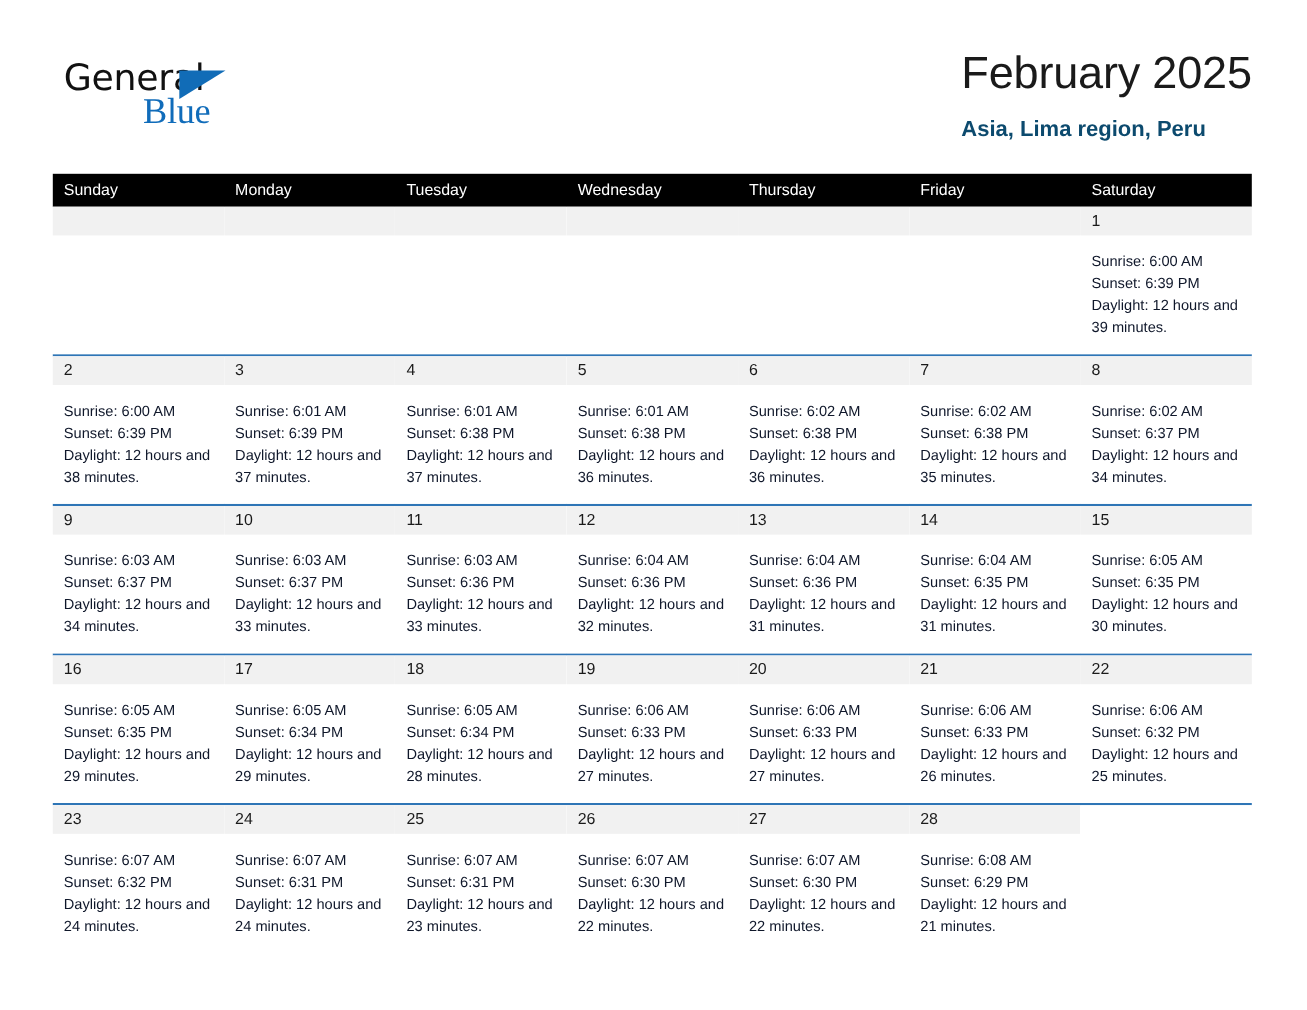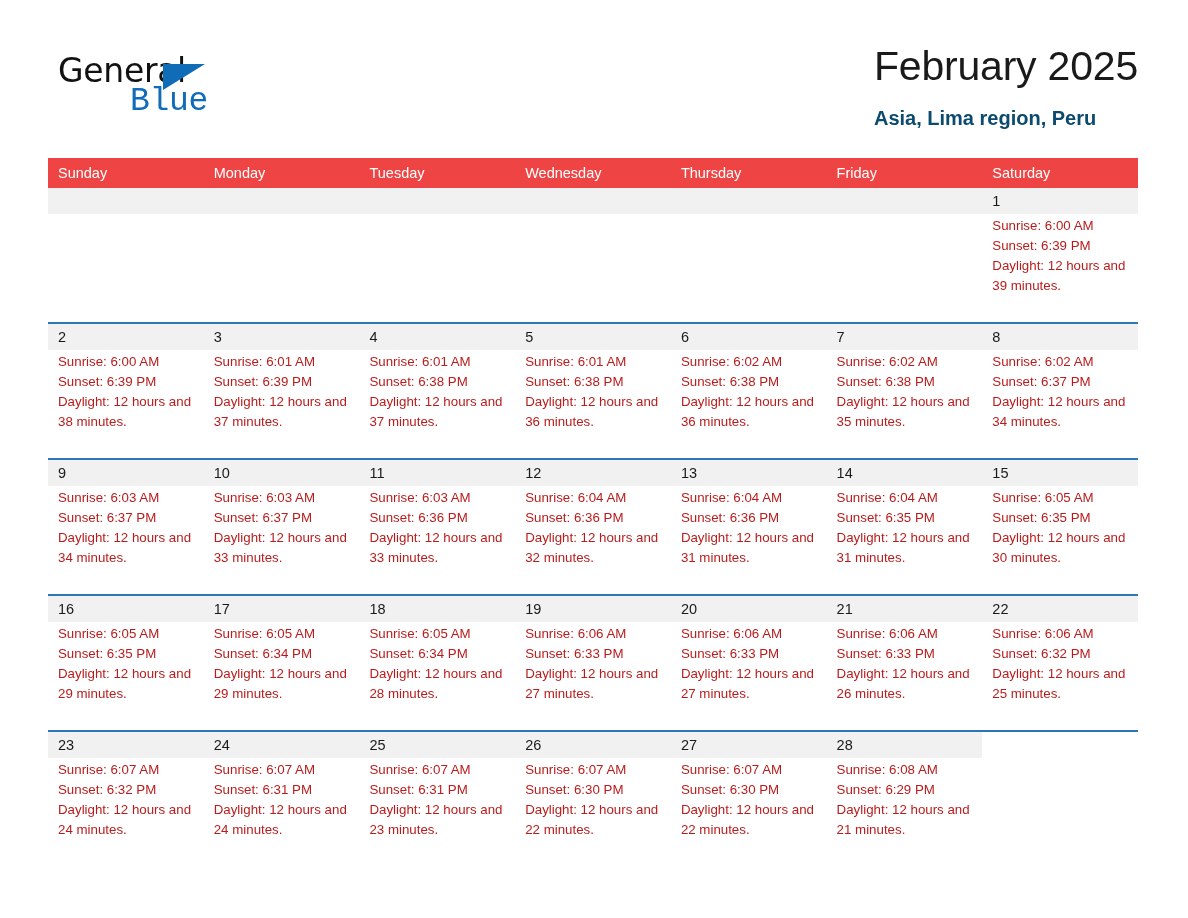--- a/index.html
+++ b/index.html
@@ -46,21 +46,21 @@
     font-weight: 400;
     line-height: 38px;
   }
   .logo-blue {
     position: absolute;
     left: 72px;
     top: 31px;
     font-size: 33px;
     letter-spacing: -0.3px;
     color: #106CBA;
-    font-family: Liberation Mono, monospace;
+    font-family: Liberation Serif, serif;
     font-weight: 400;
     line-height: 38px;
   }
   .logo-flag {
     position: absolute;
     left: 105px;
     top: 12px;
     width: 0;
     height: 0;
     border-left: 42px solid #116CB7;
@@ -91,21 +91,21 @@
 
   
   .calendar {
     position: absolute;
     left: 48px;
     top: 158px;
     width: 1090px;
   }
   .weekdays {
     display: flex;
-    background: #ef4444;
+    background: #000000;
     height: 30px;
   }
   .weekday {
     flex: 1 1 0;
     color: #ffffff;
     font-size: 14.5px;
     line-height: 30px;
     padding-left: 10px;
     box-sizing: border-box;
     white-space: nowrap;
@@ -131,24 +131,24 @@
     font-size: 14.5px;
     color: #1a1a1a;
     line-height: 26px;
     padding-left: 10px;
     box-sizing: border-box;
   }
   .day-cell.empty .day-number-bar {
     background: #F1F1F1;
   }
   .day-details {
-    padding: 2px 8px 0 10px;
+    padding: 14px 8px 0 10px;
     font-size: 13.3px;
     line-height: 20px;
-    color: #b91c1c;
+    color: #0f172a;
   }
   .day-details div {
     white-space: nowrap;
   }
   .day-details .wrap {
     white-space: normal;
   }
 </style>
 </head>
 <body>

